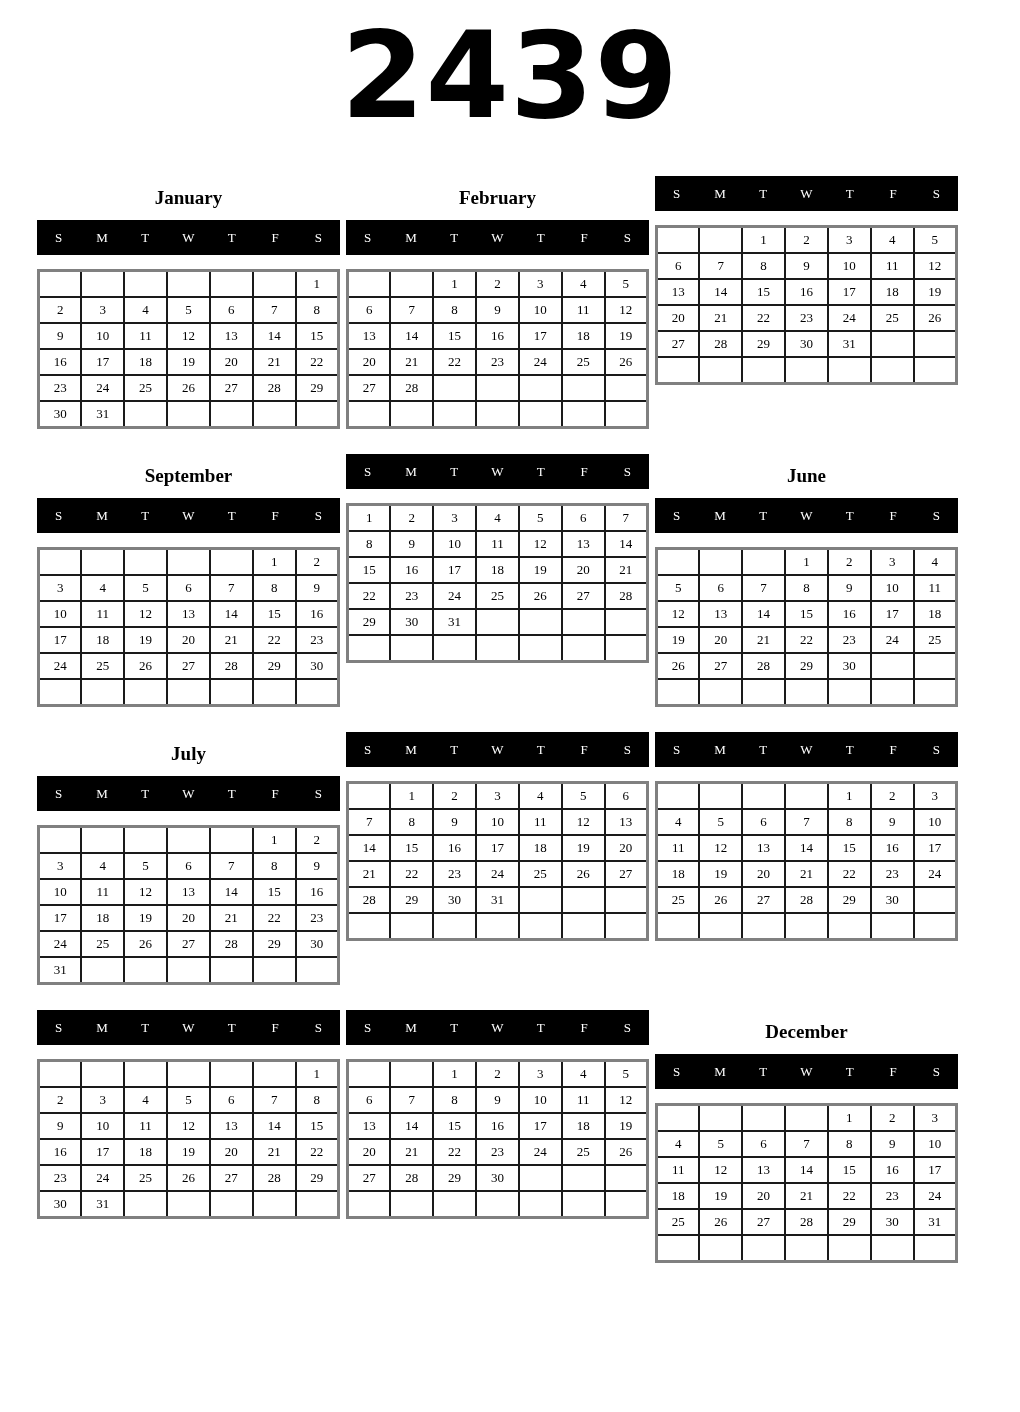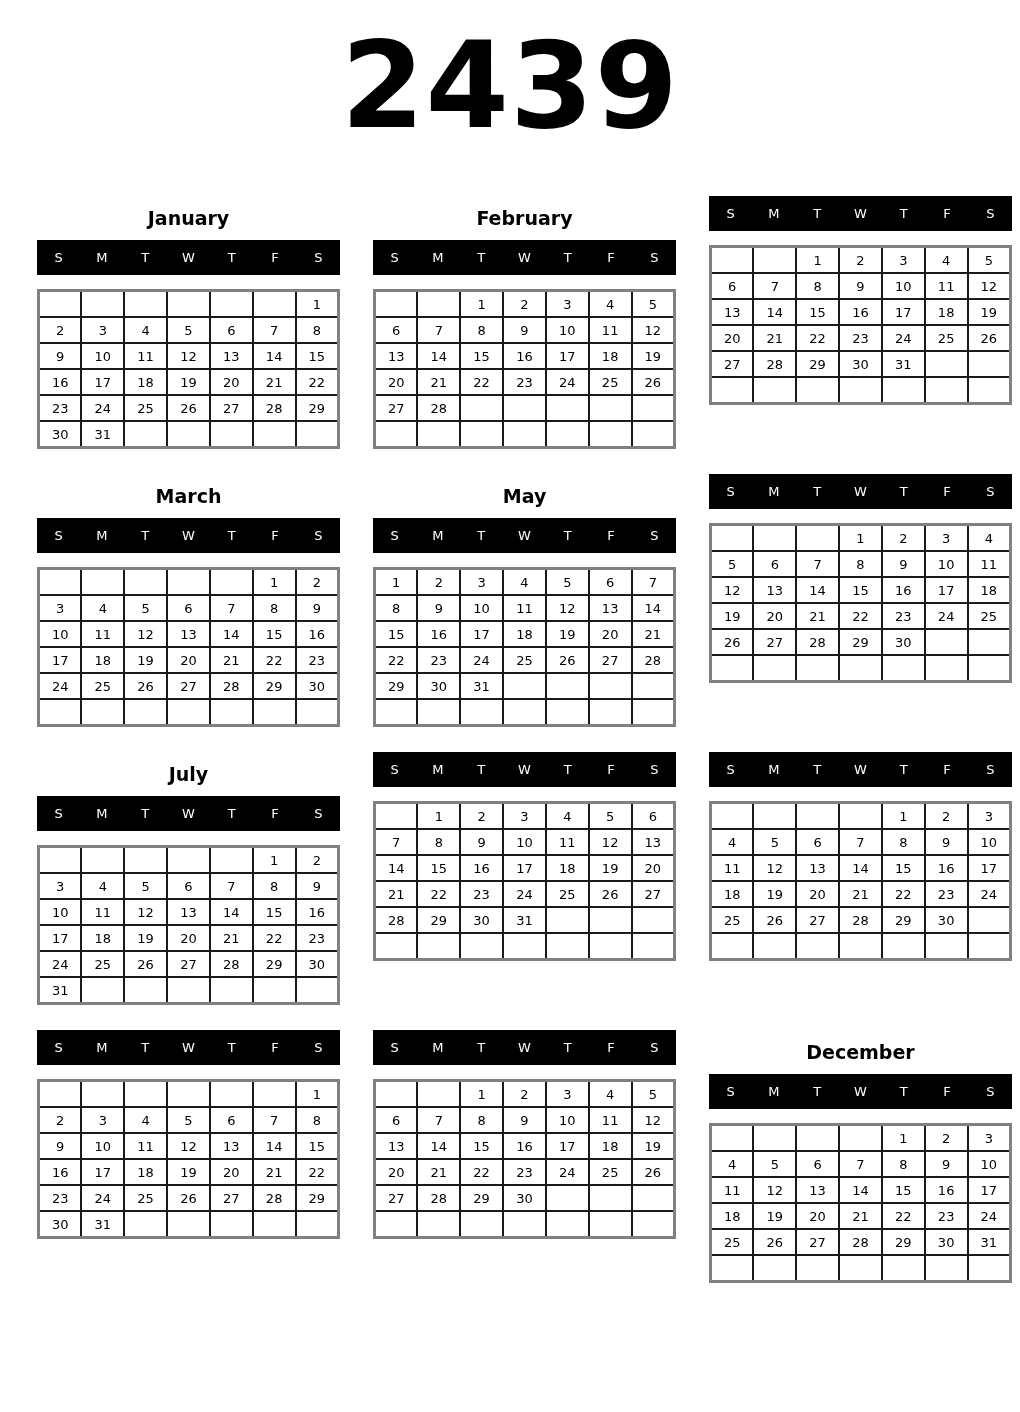--- a/index.html
+++ b/index.html
@@ -11,35 +11,36 @@
   }
   .page {
     position: relative;
     width: 1020px;
     height: 1412px;
     background: var(--page-bg, #ffffff);
     overflow: hidden;
     box-sizing: border-box;
   }
   .year-title {
-    margin: 18px;
+    margin: 8px;
     height: 160px;
     box-sizing: border-box;
     padding-top: 8px;
     text-align: center;
     font-size: 120px;
     line-height: 1.0;
     font-weight: bold;
     letter-spacing: 1px;
   }
   .months-grid {
     display: grid;
     grid-template-columns: repeat(3, 303px);
-    column-gap: 33px;
+    column-gap: 6px;
     padding: 0 37px;
+    font-family: Liberation Serif, serif;
   }
   .month {
     height: 278px;
     box-sizing: border-box;
   }
   .month-name {
     height: 44px;
     display: flex;
     align-items: center;
     justify-content: center;
@@ -288,92 +289,91 @@
               <td></td>
               <td></td>
               <td></td>
               <td></td>
             </tr>
           </tbody>
     </table>
   </div>
 
   <div class="month">
-    <div class="month-name">March</div>
-    <div class="dow-bar">
-          <div class="dow-cell">S</div>
-          <div class="dow-cell">M</div>
-          <div class="dow-cell">T</div>
-          <div class="dow-cell">W</div>
-          <div class="dow-cell">T</div>
-          <div class="dow-cell">F</div>
-          <div class="dow-cell">S</div>
-        </div>
-    <table class="weeks">
-      <tbody>
-            <tr>
-              <td></td>
-              <td></td>
-              <td></td>
-              <td></td>
-              <td></td>
-              <td>1</td>
-              <td>2</td>
-            </tr>
-            <tr>
-              <td>3</td>
-              <td>4</td>
-              <td>5</td>
-              <td>6</td>
-              <td>7</td>
-              <td>8</td>
-              <td>9</td>
-            </tr>
-            <tr>
-              <td>10</td>
-              <td>11</td>
-              <td>12</td>
-              <td>13</td>
-              <td>14</td>
-              <td>15</td>
-              <td>16</td>
-            </tr>
-            <tr>
-              <td>17</td>
-              <td>18</td>
-              <td>19</td>
-              <td>20</td>
-              <td>21</td>
-              <td>22</td>
-              <td>23</td>
-            </tr>
-            <tr>
-              <td>24</td>
-              <td>25</td>
-              <td>26</td>
-              <td>27</td>
-              <td>28</td>
-              <td>29</td>
-              <td>30</td>
-            </tr>
-            <tr>
-              <td></td>
-              <td></td>
-              <td></td>
-              <td></td>
-              <td></td>
-              <td></td>
-              <td></td>
-            </tr>
-          </tbody>
-    </table>
-  </div>
-
-  <div class="month">
-    <div class="month-name">May</div>
+    <div class="month-name">September</div>
+    <div class="dow-bar">
+          <div class="dow-cell">S</div>
+          <div class="dow-cell">M</div>
+          <div class="dow-cell">T</div>
+          <div class="dow-cell">W</div>
+          <div class="dow-cell">T</div>
+          <div class="dow-cell">F</div>
+          <div class="dow-cell">S</div>
+        </div>
+    <table class="weeks">
+      <tbody>
+            <tr>
+              <td></td>
+              <td></td>
+              <td></td>
+              <td></td>
+              <td></td>
+              <td>1</td>
+              <td>2</td>
+            </tr>
+            <tr>
+              <td>3</td>
+              <td>4</td>
+              <td>5</td>
+              <td>6</td>
+              <td>7</td>
+              <td>8</td>
+              <td>9</td>
+            </tr>
+            <tr>
+              <td>10</td>
+              <td>11</td>
+              <td>12</td>
+              <td>13</td>
+              <td>14</td>
+              <td>15</td>
+              <td>16</td>
+            </tr>
+            <tr>
+              <td>17</td>
+              <td>18</td>
+              <td>19</td>
+              <td>20</td>
+              <td>21</td>
+              <td>22</td>
+              <td>23</td>
+            </tr>
+            <tr>
+              <td>24</td>
+              <td>25</td>
+              <td>26</td>
+              <td>27</td>
+              <td>28</td>
+              <td>29</td>
+              <td>30</td>
+            </tr>
+            <tr>
+              <td></td>
+              <td></td>
+              <td></td>
+              <td></td>
+              <td></td>
+              <td></td>
+              <td></td>
+            </tr>
+          </tbody>
+    </table>
+  </div>
+
+  <div class="month">
     <div class="dow-bar">
           <div class="dow-cell">S</div>
           <div class="dow-cell">M</div>
           <div class="dow-cell">T</div>
           <div class="dow-cell">W</div>
           <div class="dow-cell">T</div>
           <div class="dow-cell">F</div>
           <div class="dow-cell">S</div>
         </div>
     <table class="weeks">
@@ -430,20 +430,21 @@
               <td></td>
               <td></td>
               <td></td>
               <td></td>
             </tr>
           </tbody>
     </table>
   </div>
 
   <div class="month">
+    <div class="month-name">June</div>
     <div class="dow-bar">
           <div class="dow-cell">S</div>
           <div class="dow-cell">M</div>
           <div class="dow-cell">T</div>
           <div class="dow-cell">W</div>
           <div class="dow-cell">T</div>
           <div class="dow-cell">F</div>
           <div class="dow-cell">S</div>
         </div>
     <table class="weeks">

